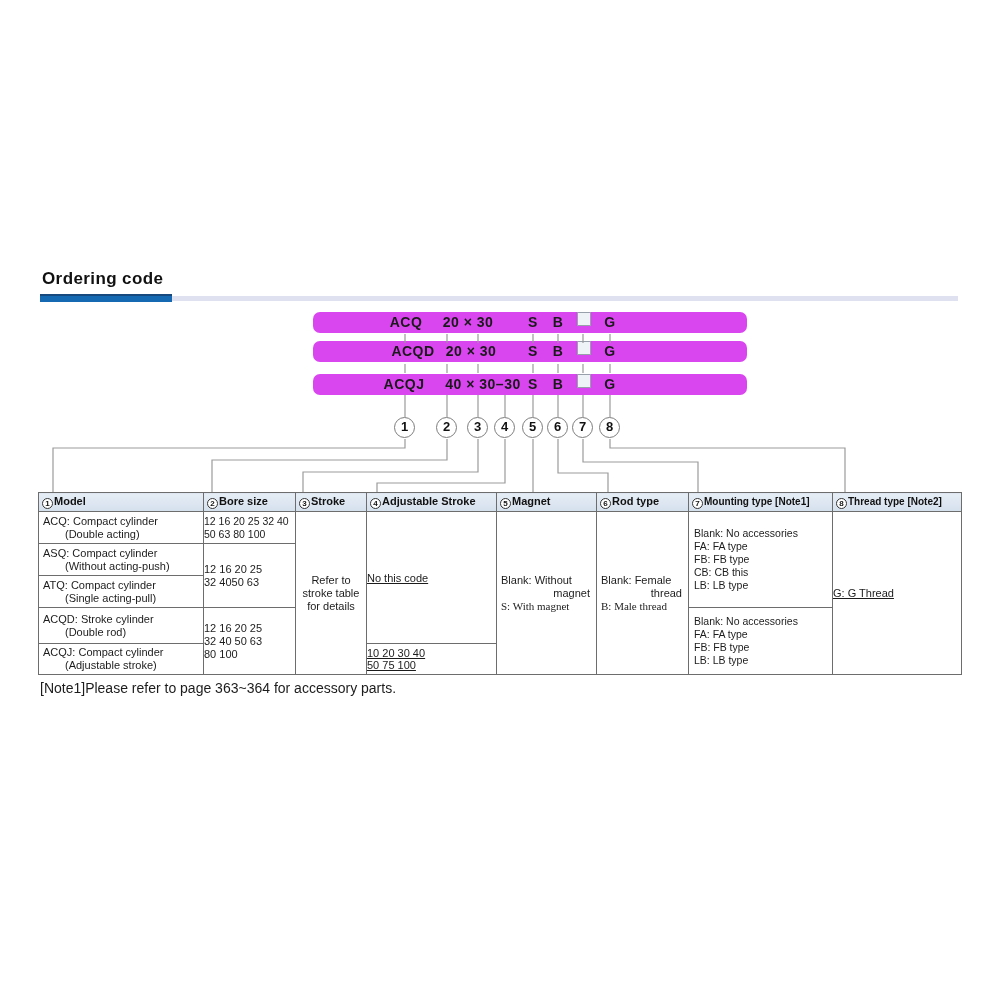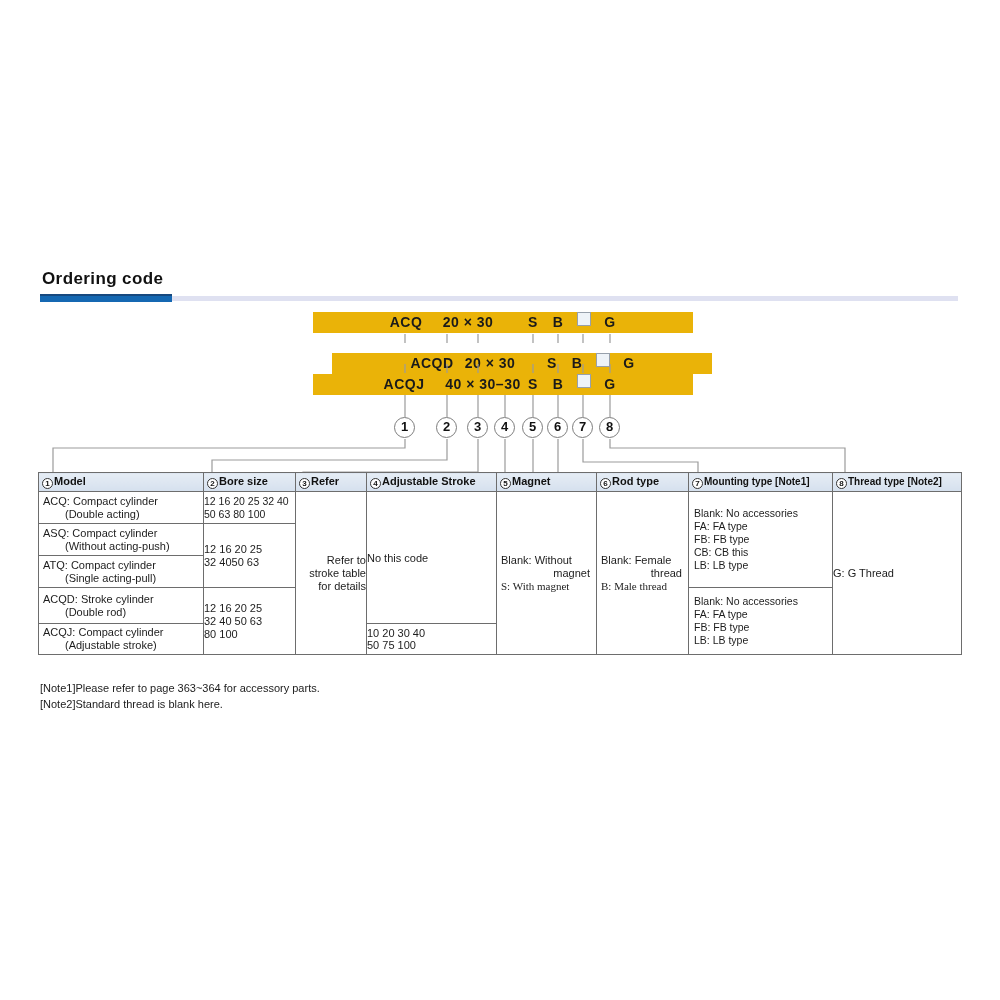--- a/index.html
+++ b/index.html
@@ -7,58 +7,58 @@
         font-family:"Liberation Sans", sans-serif;color:#1a1a1a;}
 
   
   .title{position:absolute;left:42px;top:269px;font-size:17px;font-weight:bold;
          letter-spacing:.4px;color:#111;}
   .bar-dark{position:absolute;left:40px;top:294px;width:132px;height:6px;
             background:#1568b2;border-top:2px solid #17497f;}
   .bar-light{position:absolute;left:172px;top:296px;width:786px;height:5px;background:#dfe1f1;}
 
   
-  .code-row{position:absolute;left:313px;width:380px;height:21px;background:#eab308;}
+  .code-row{position:absolute;left:313px;width:434px;height:21px;background:#d946ef;border-radius:7px;}
   .code-row span{position:absolute;top:0;line-height:21px;font-size:14px;font-weight:bold;
                  transform:translateX(-50%);white-space:nowrap;letter-spacing:.5px;}
-  .cr1{top:312px;} .cr2{top:353px;margin-left:19px;} .cr3{top:374px;}
+  .cr1{top:312px;} .cr2{top:341px;} .cr3{top:374px;}
   .tok-box{position:absolute;left:264px;top:4px;width:12px;height:12px;background:#eef3f8;
            border:1.5px solid #97a0ab;}
 
   
   .lines{position:absolute;left:0;top:0;}
 
   
   .ncirc{position:absolute;top:417px;width:21px;height:21px;border-radius:50%;
          background:#fff;border:1.5px solid #7d7d7d;box-sizing:border-box;
          font-size:13px;font-weight:bold;text-align:center;line-height:18px;color:#111;}
 
   
-  .otable{position:absolute;left:38px;top:472px;border-collapse:collapse;table-layout:fixed;
+  .otable{position:absolute;left:38px;top:492px;border-collapse:collapse;table-layout:fixed;
           width:923px;font-size:11px;color:#1c1c1c;}
   .otable td,.otable th{border:1px solid #6d6d6d;padding:0;vertical-align:middle;overflow:hidden;}
   .otable th{background:linear-gradient(#e6edf5,#d5e0ee);font-size:11px;font-weight:bold;
              text-align:left;padding-left:2px;white-space:nowrap;height:18px;color:#111;}
   .otable th.small{font-size:10px;}
   .hcirc{display:inline-block;width:11px;height:11px;border:1px solid #333;border-radius:50%;
          font-size:8px;font-weight:bold;line-height:10px;text-align:center;margin:0 1px 0 1px;
          vertical-align:-1px;background:#fff;box-sizing:border-box;}
   .pre{white-space:pre-line;}
   .model-cell .l1{display:block;padding-left:4px;line-height:13px;}
   .model-cell .l2{display:block;text-align:left;padding-left:26px;line-height:13px;}
   .bore{padding-left:4px;font-size:10.5px;line-height:12.5px;}
-  .center{text-align:right;line-height:13px;}
-  .padl{padding-left:6px;}
+  .center{text-align:center;line-height:13px;}
+  .padl{padding-left:6px;text-decoration:underline;}
   .trio .a{display:block;padding-left:4px;line-height:13px;}
   .trio .b{display:block;text-align:right;padding-right:6px;line-height:13px;}
   .trio .c{display:block;padding-left:4px;line-height:13px;font-family:Liberation Serif, serif;}
   .mlist span{display:block;padding-left:5px;font-size:10.5px;line-height:13px;}
 
   
-  .notes{position:absolute;left:40px;top:681px;font-size:11px;line-height:15.5px;color:#1c1c1c;}
+  .notes{position:absolute;left:40px;top:681px;font-size:14px;line-height:15.5px;color:#1c1c1c;}
   .notes div{white-space:nowrap;}
 </style>
 </head>
 <body>
 
 <div class="page">
 
   <div class="title">Ordering code</div>
   <div class="bar-dark"></div>
   <div class="bar-light"></div>
@@ -126,21 +126,21 @@
         <col style="width:130px">
       <col style="width:100px">
         <col style="width:92px">
         <col style="width:144px">
         <col style="width:129px">
     </colgroup>
     <tbody>
         <tr>
       <th><span class="hcirc">1</span><span>Model</span></th>
       <th><span class="hcirc">2</span><span>Bore size</span></th>
-      <th><span class="hcirc">3</span><span>Refer</span></th>
+      <th><span class="hcirc">3</span><span>Stroke</span></th>
       <th><span class="hcirc">4</span><span>Adjustable Stroke</span></th>
       <th><span class="hcirc">5</span><span>Magnet</span></th>
       <th><span class="hcirc">6</span><span>Rod type</span></th>
       <th class="small"><span class="hcirc">7</span><span>Mounting type [Note1]</span></th>
       <th class="small"><span class="hcirc">8</span><span>Thread type [Note2]</span></th>
     </tr>
 
     <tr style="height:32px">
       <td class="model-cell">
         <span class="l1">ACQ: Compact cylinder</span>
@@ -210,16 +210,15 @@
         <span class="l2">(Adjustable stroke)</span>
       </td>
       <td class="padl pre">10 20 30 40
 50 75 100</td>
     </tr>
   </tbody>
     </table>
 
   <div class="notes">
     <div>[Note1]Please refer to page 363~364 for accessory parts.</div>
-    <div>[Note2]Standard thread is blank here.</div>
   </div>
 
 </div>
 
 </body></html>

